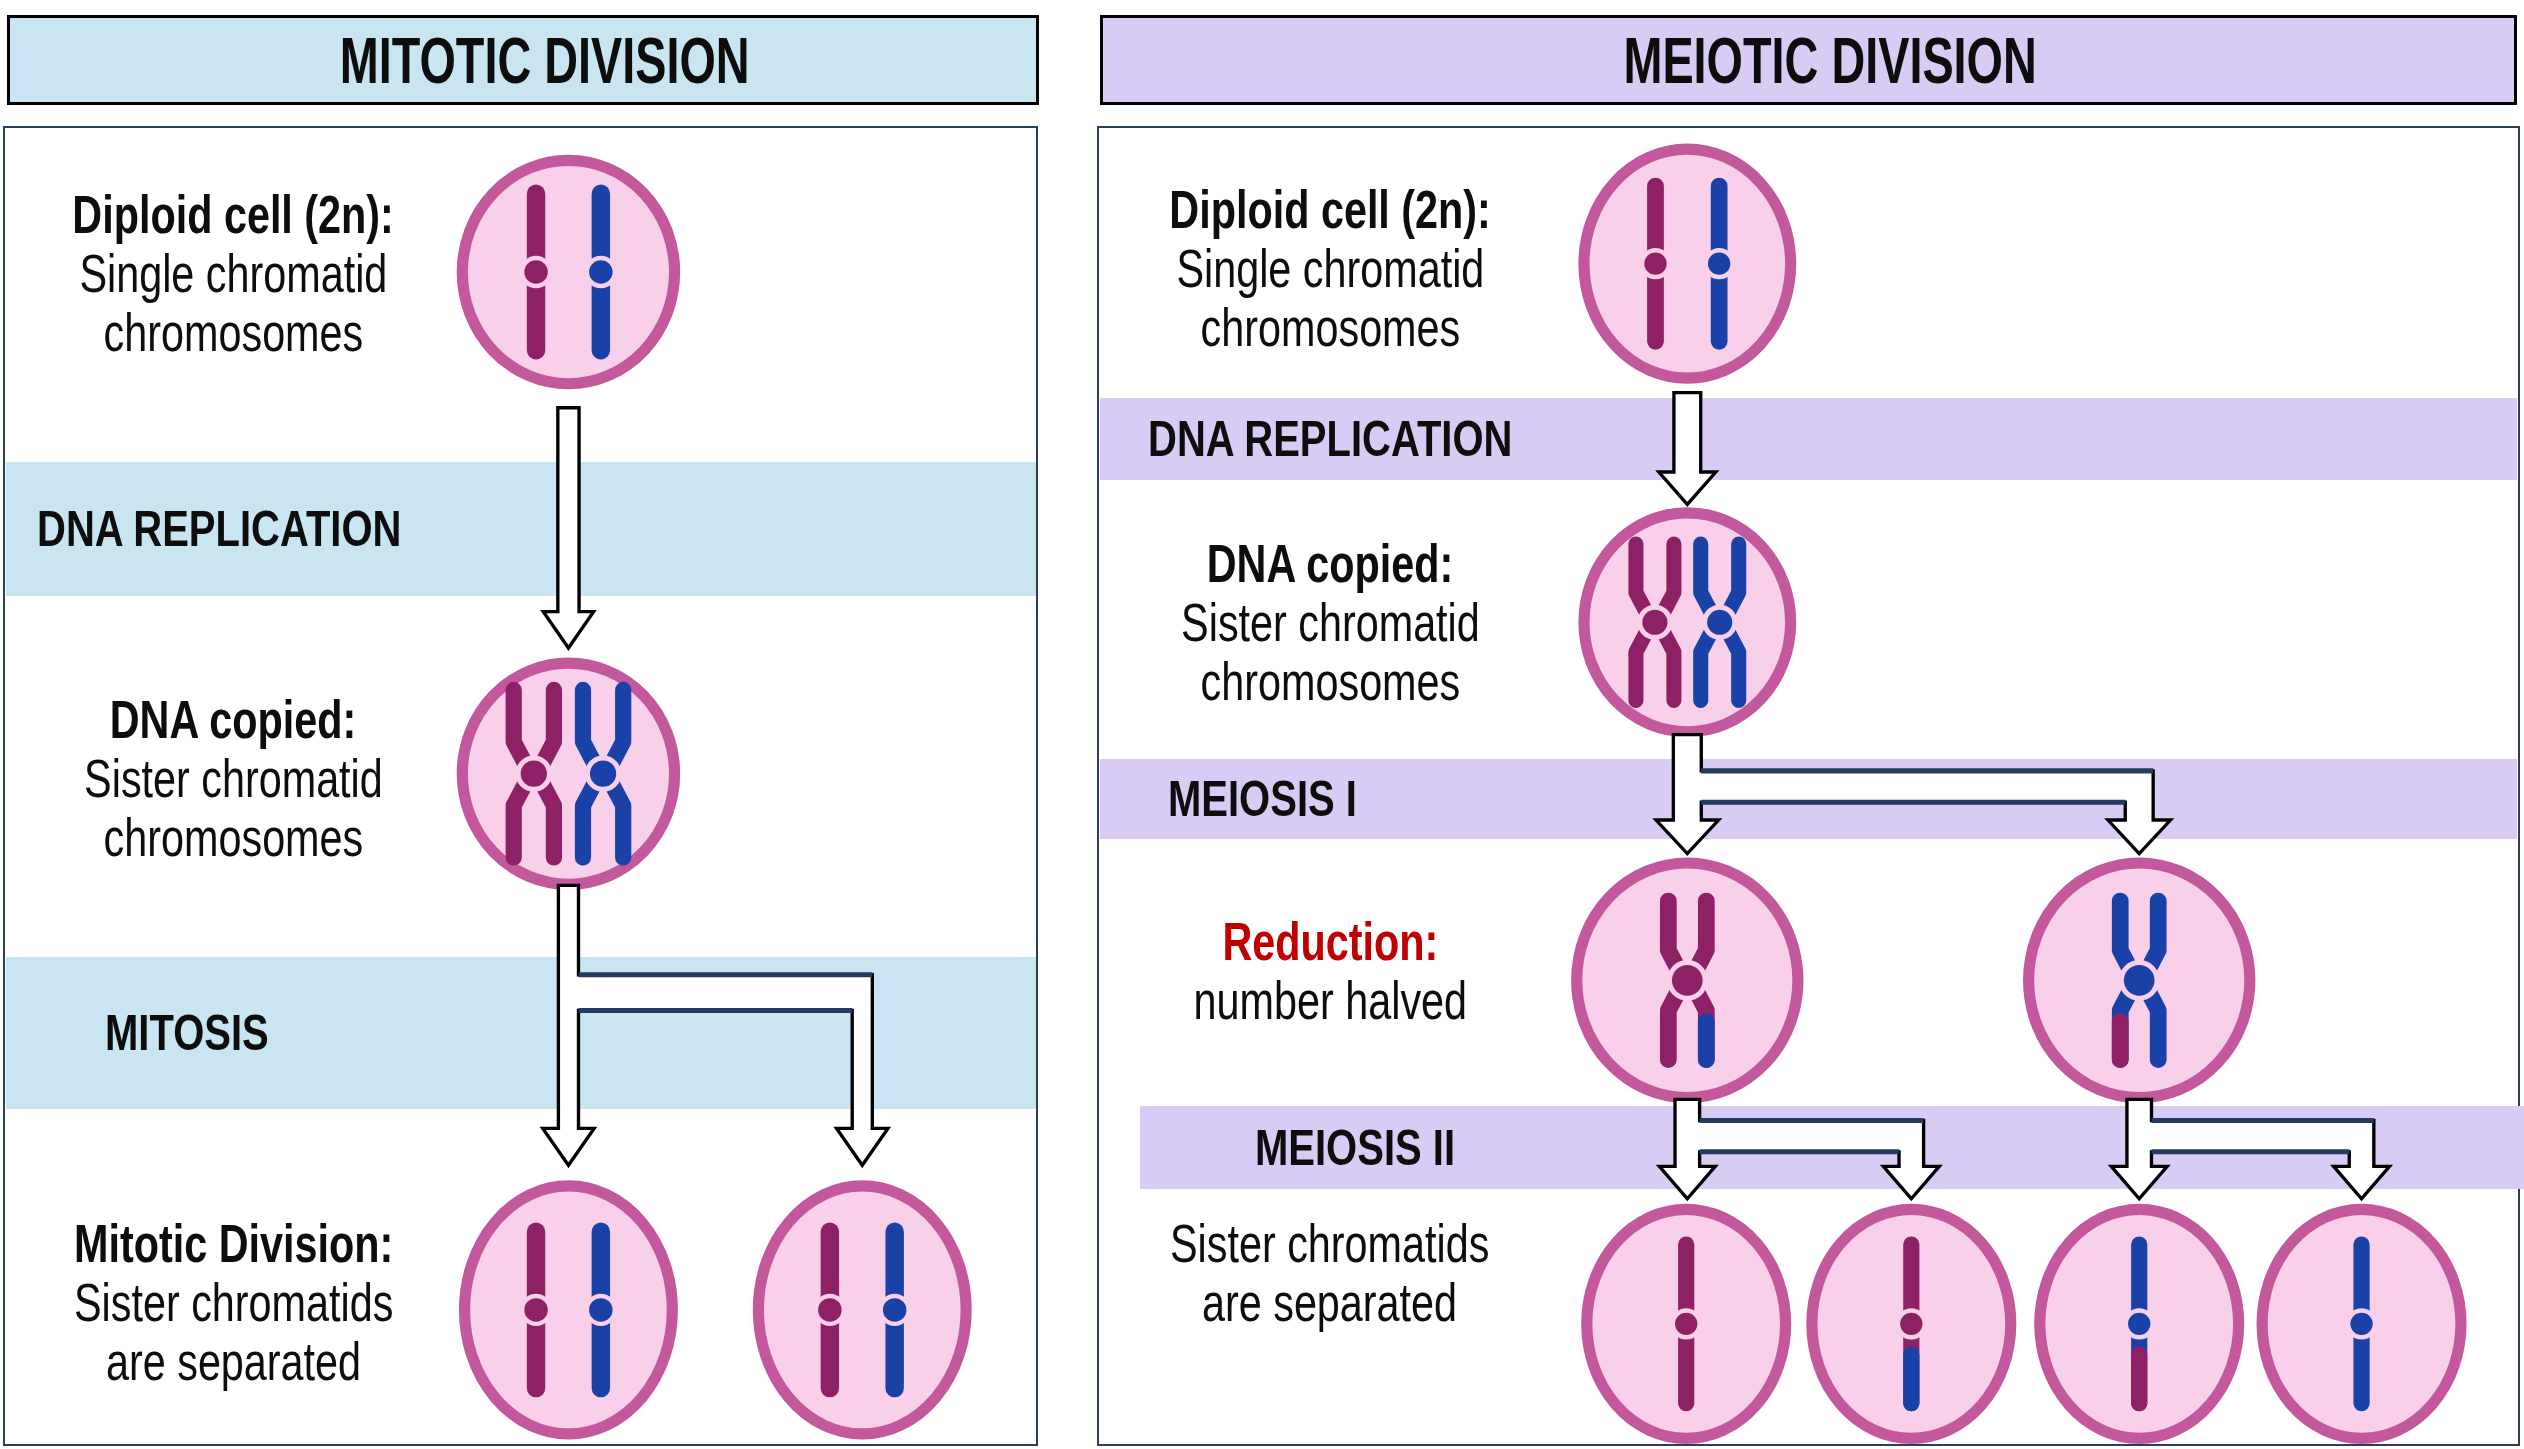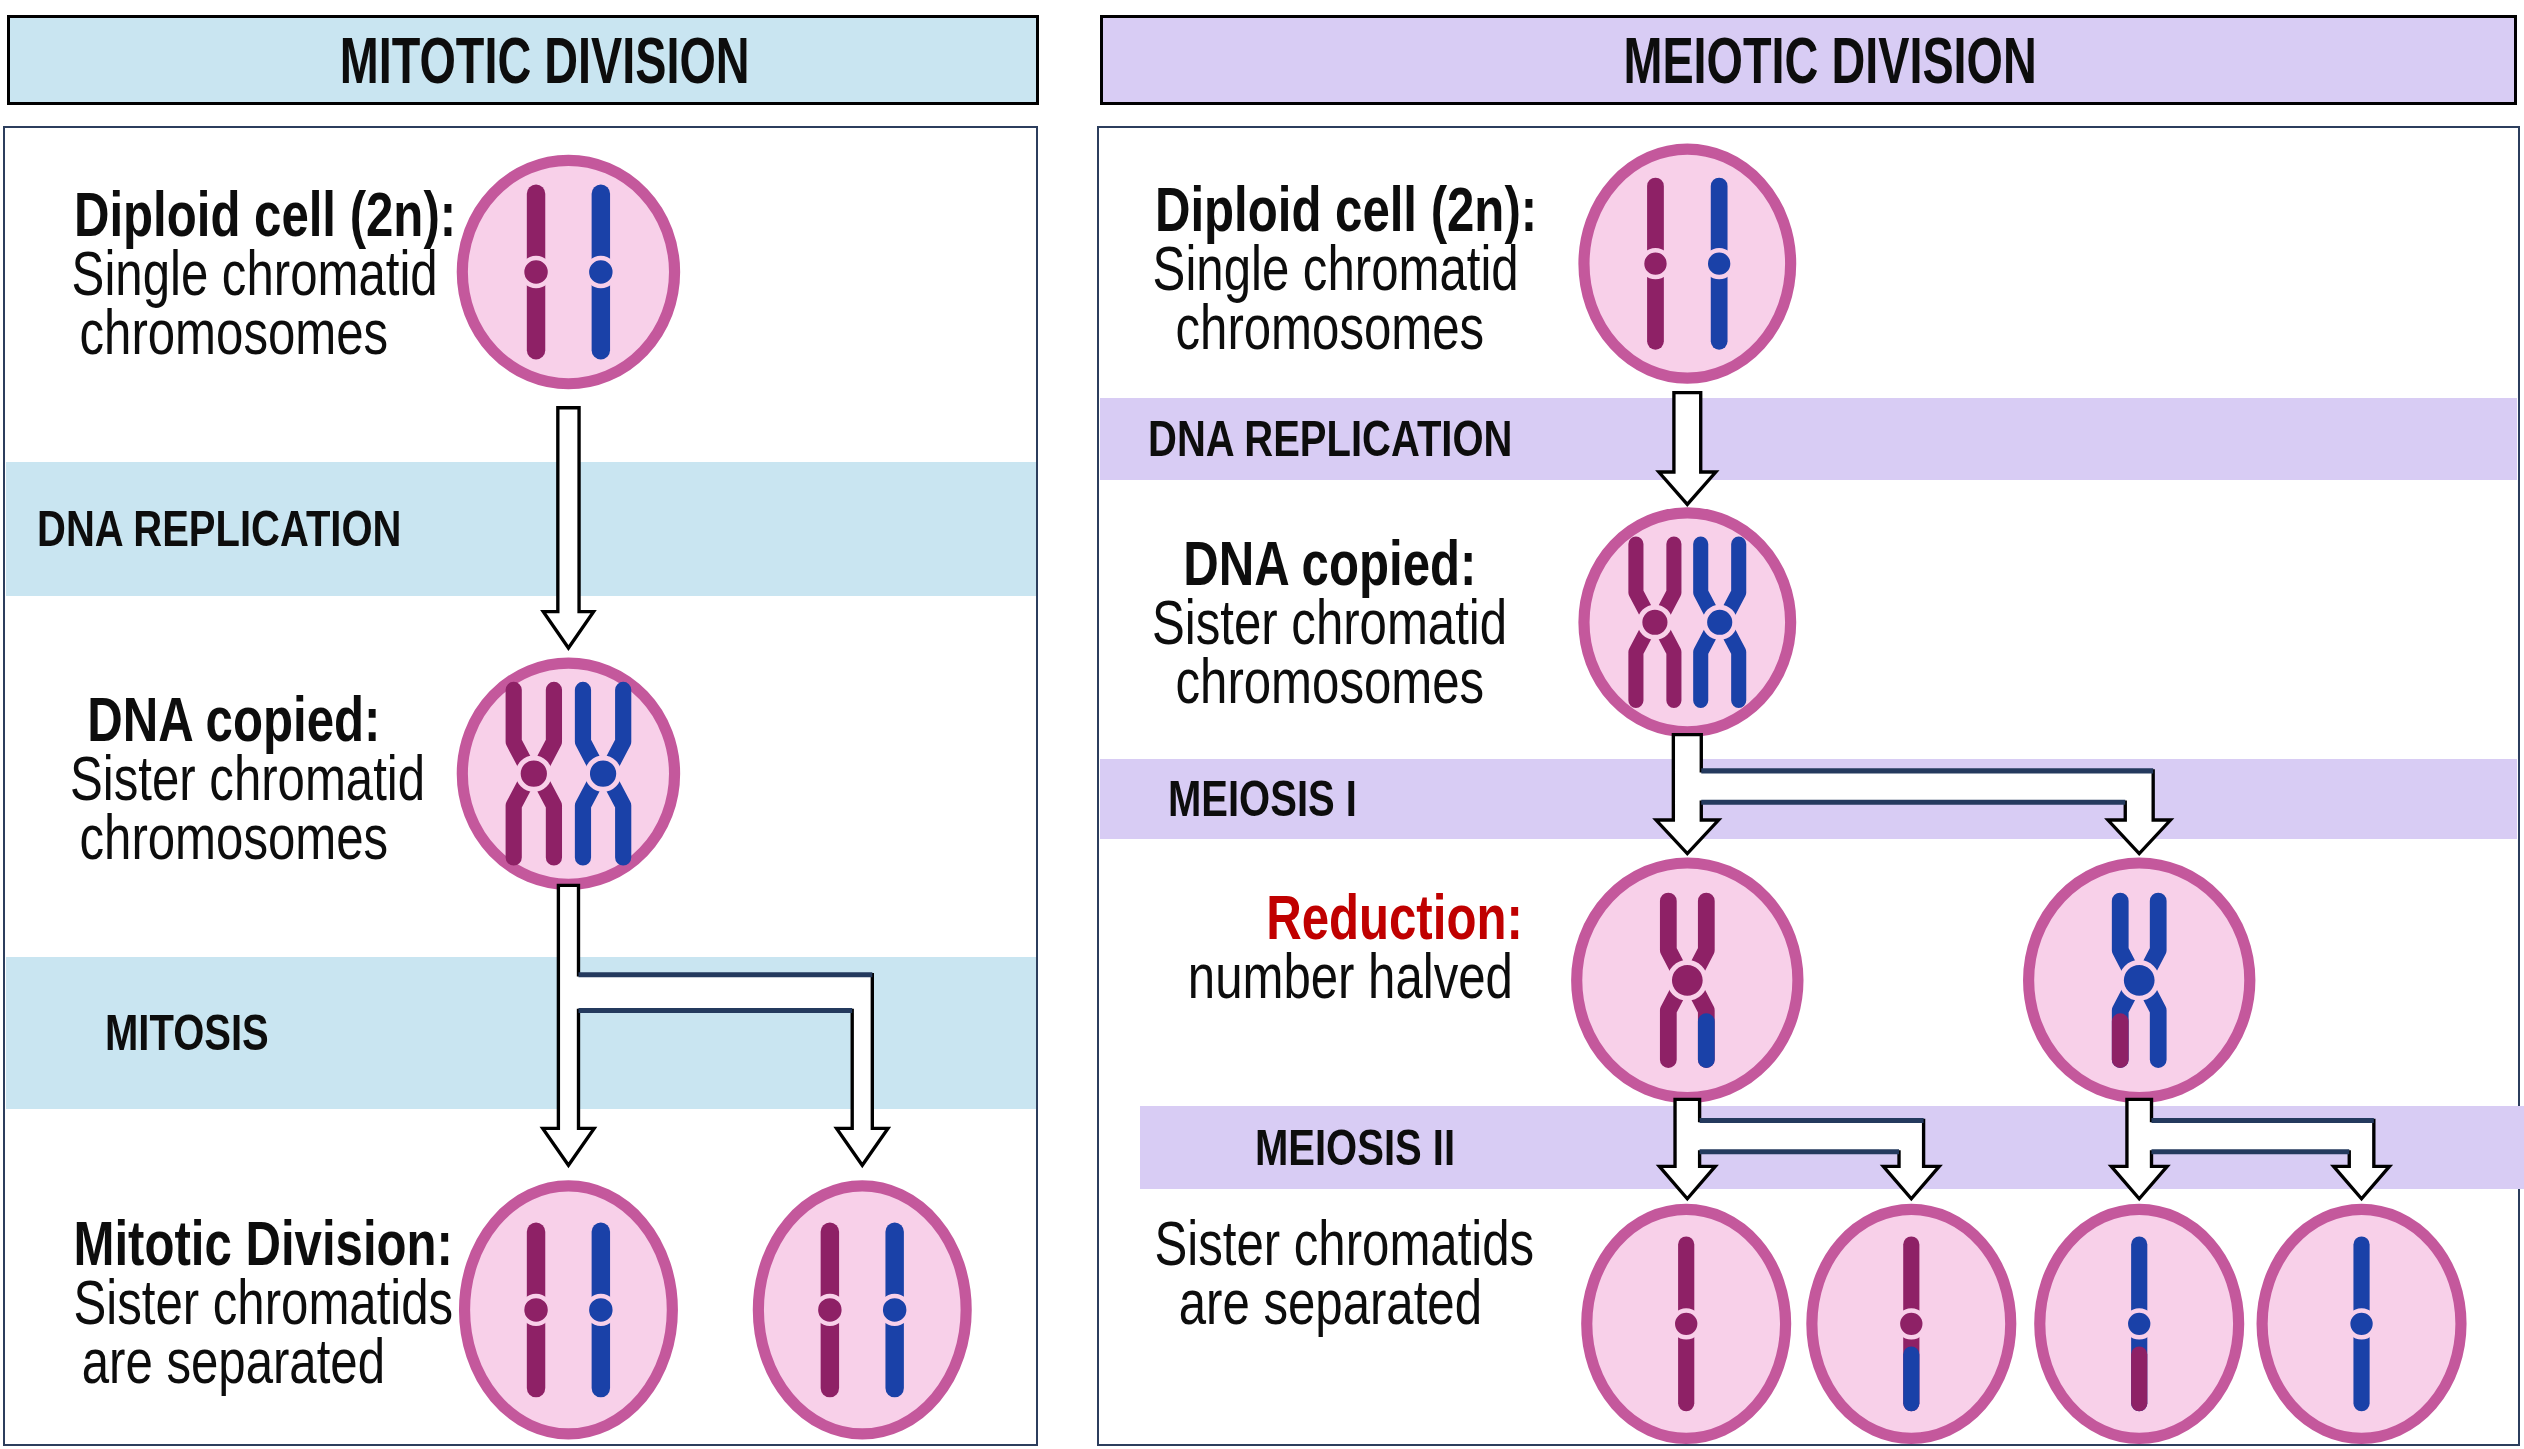--- a/index.html
+++ b/index.html
@@ -22,30 +22,30 @@
   .band-blue{background:#c9e5f1;}
   .band-purple{background:#d8ccf4;}
   #l-band1{left:6.1px;top:462px;width:1030px;height:134px;padding-left:31px;}
   #l-band2{left:6.1px;top:957px;width:1030px;height:152px;padding-left:99px;}
   #r-band1{left:1100px;top:398px;width:1417px;height:82px;padding-left:48px;}
   #r-band2{left:1100px;top:759px;width:1417px;height:80px;padding-left:68px;}
   #r-band3{left:1100px;top:1106px;width:1417px;height:83px;padding-left:115px;margin-left:40px;}
   .band-text{font-size:50px;font-weight:bold;display:inline-block;
              transform:scaleX(.8);transform-origin:left center;white-space:nowrap;}
 
-  .stage{position:absolute;text-align:center;font-size:63px;line-height:59px;}
+  .stage{position:absolute;text-align:center;font-size:53px;line-height:59px;}
   .stage .line{white-space:nowrap;}
   .tline{display:inline-block;transform:scaleX(.78);transform-origin:center;white-space:nowrap;}
   .bold{font-weight:bold;}
   .red{color:#c00000;}
   sup{font-size:55%;}
   .l-stage{left:20px;width:427px;}
   .r-stage{left:1101px;width:458px;}
   #l-stage1{top:185px;}  #l-stage2{top:690px;}  #l-stage3{top:1214px;text-decoration:underline;}
-  #r-stage1{top:180px;}  #r-stage2{top:534px;}   #r-stage3{top:888px;text-align:right;}  #r-stage4{top:1214px;}
+  #r-stage1{top:180px;}  #r-stage2{top:534px;}   #r-stage3{top:912px;}  #r-stage4{top:1214px;}
 
   #diagram-svg{position:absolute;left:0;top:0;pointer-events:none;}
 </style>
 </head>
 <body>
 
 <div id="page">
 
   <div id="body-left" class="panel-body"></div>
   <div id="body-right" class="panel-body"></div>

